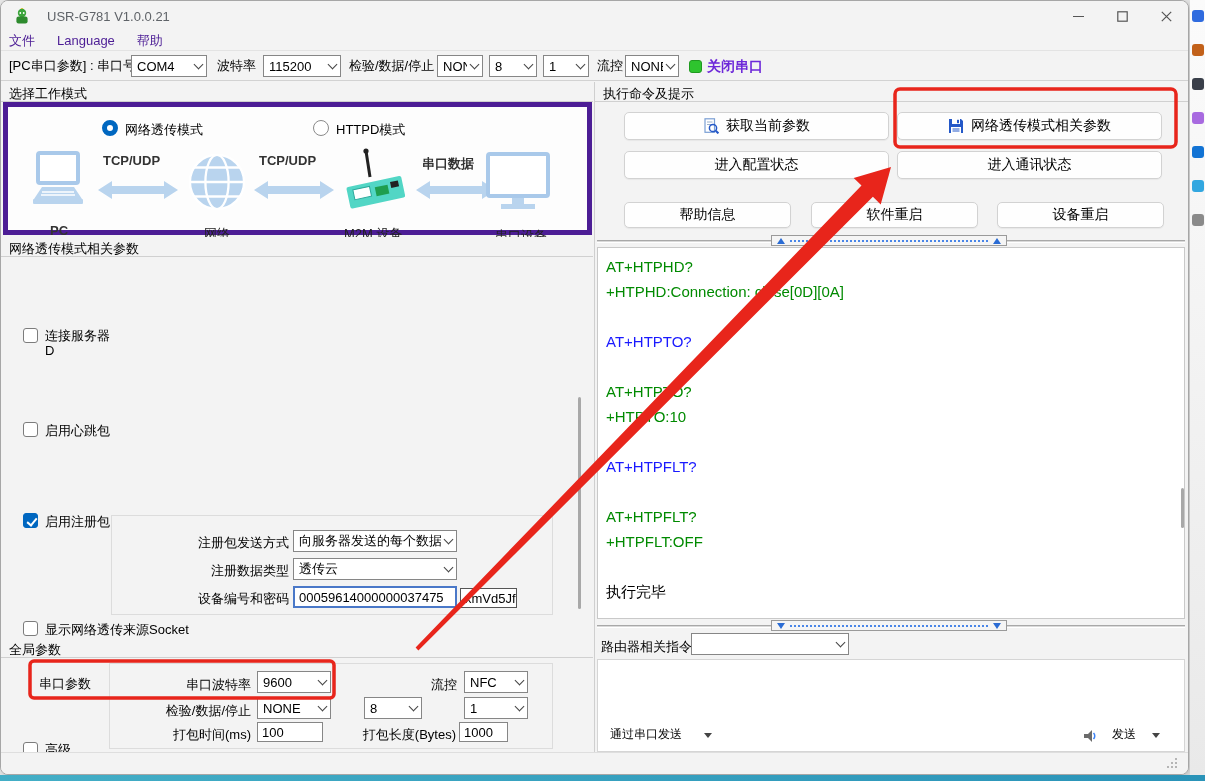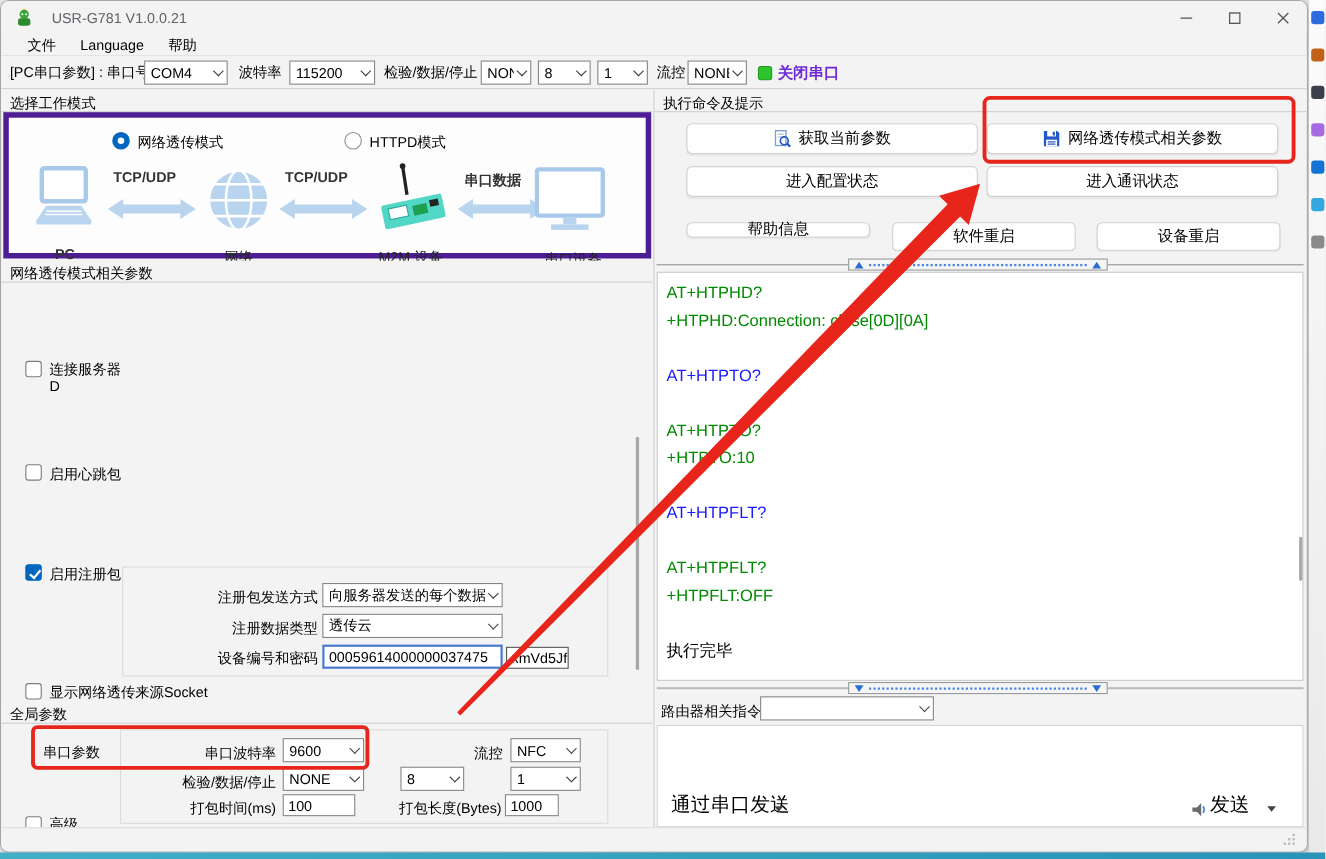--- a/index.html
+++ b/index.html
@@ -11,21 +11,21 @@
             background:#f3f3f3; border:1px solid #a6a6a6; border-radius:8px;
             box-shadow:2px 2px 10px rgba(0,0,0,.25); overflow:hidden; }
 
   .titlebar { position:absolute; left:0; top:0; right:0; height:30px; display:flex;
               align-items:center; padding-left:12px; background:#f3f3f3; }
   .title { font-size:13px; color:#5f6368; margin-left:16px; }
   .win-btns { margin-left:auto; display:flex; height:100%; }
   .wbtn { width:44px; display:flex; align-items:center; justify-content:center; color:#555; }
 
   .menubar { position:absolute; left:0; top:30px; height:19px; display:flex; gap:22px;
-             padding-left:24px; align-items:center; font-size:13px; color:#000000; }
+             padding-left:8px; align-items:center; font-size:13px; color:#4c1d95; }
   .menu-item { cursor:default; }
 
   .toolbar { position:absolute; left:0; top:49px; width:100%; height:31px;
              border-top:1px solid #e3e3e3; border-bottom:1px solid #d2d2d2; background:#f3f3f3; }
   .tlabel { position:absolute; top:0; line-height:29px; font-size:13px; color:#000; white-space:nowrap; }
 
   .combo { position:absolute; height:22px; background:#fff; border:1px solid #868686;
            display:flex; align-items:center; padding:0 4px 0 5px; font-size:13px; }
   .combo .cval { flex:1; overflow:hidden; white-space:nowrap; }
   .combo::after { content:""; flex:none; width:6px; height:6px; margin-left:4px; margin-top:-4px;
@@ -76,21 +76,21 @@
   .tri-up   { width:0; height:0; border-left:4px solid transparent; border-right:4px solid transparent; border-bottom:6px solid #2b6cd4; }
   .tri-down { width:0; height:0; border-left:4px solid transparent; border-right:4px solid transparent; border-top:6px solid #2b6cd4; }
 
   .logarea { position:absolute; background:#fff; border:1px solid #c9c9c9;
              padding:6px 8px; font-size:15px; line-height:25px; overflow:hidden; }
   .lg-green { color:#008a00; }
   .lg-blue  { color:#1a1aff; }
   .lg-black { color:#000; }
 
   .sendarea { position:absolute; background:#fff; border:1px solid #d5d5d5; }
-  .sendlbl { position:absolute; font-size:18px; color:#000; white-space:nowrap; cursor:pointer; }
+  .sendlbl { position:absolute; font-size:12px; color:#000; white-space:nowrap; cursor:pointer; }
   .caret { position:absolute; width:0; height:0; border-left:4px solid transparent;
            border-right:4px solid transparent; border-top:5px solid #444; }
 
   .statusbar { position:absolute; left:0; bottom:0; width:100%; height:22px;
                background:#f3f3f3; border-top:1px solid #dedede; }
   .grip { position:absolute; right:9px; bottom:6px; width:12px; height:12px; }
   .grip::after { content:""; position:absolute; left:0; bottom:0; width:2px; height:2px; background:#b5b5b5;
                  box-shadow:4px 0 #b5b5b5, 8px 0 #b5b5b5, 8px -4px #b5b5b5, 8px -8px #b5b5b5, 4px -4px #b5b5b5; }
 
   .desktop-strip { position:absolute; left:1190px; top:0; width:15px; height:775px;
@@ -318,21 +318,21 @@
         <line x1="4.5" y1="13" x2="11.5" y2="13" stroke="#2458c8"></line>
     </svg>
     <span>网络透传模式相关参数</span>
   </div>
   <div class="btn" style="left:623px; top:150px; width:265px; height:28px">
     <span>进入配置状态</span>
   </div>
   <div class="btn" style="left:896px; top:150px; width:265px; height:28px">
     <span>进入通讯状态</span>
   </div>
-  <div class="btn" style="left:623px; top:201px; width:167px; height:14px">
+  <div class="btn" style="left:623px; top:201px; width:167px; height:26px">
     <span>帮助信息</span>
   </div>
   <div class="btn" style="left:810px; top:201px; width:167px; height:26px">
     <span>软件重启</span>
   </div>
   <div class="btn" style="left:996px; top:201px; width:167px; height:26px">
     <span>设备重启</span>
   </div>
 
   <div class="htrack" style="left:596px; top:239px; width:588px"></div>

